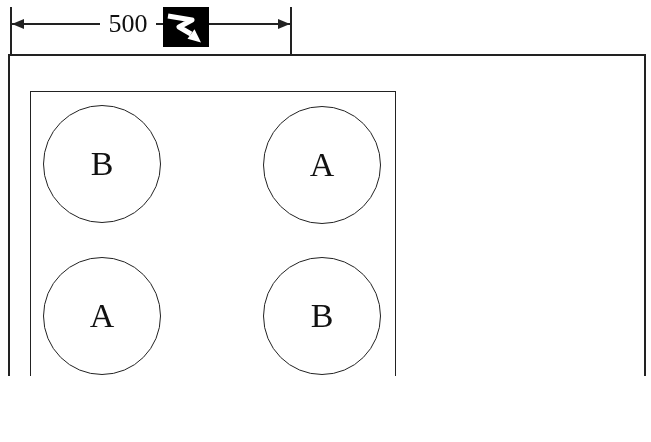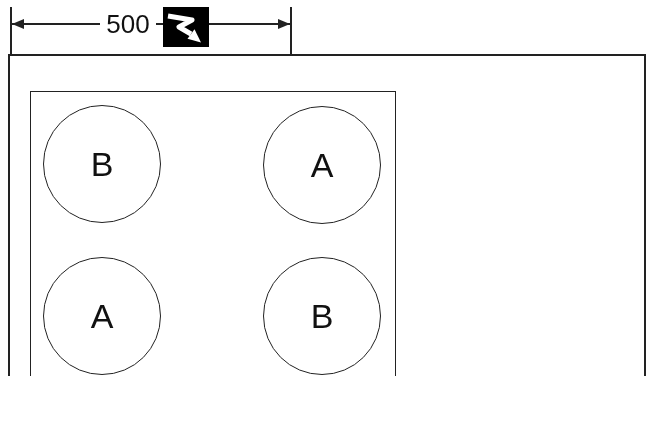--- a/index.html
+++ b/index.html
@@ -4,21 +4,21 @@
 <style>
   :root{
     --line:#222222;
     --bg:#ffffff;
     --icon-bg:#000000;
     --icon-glyph:#ffffff;
   }
   html,body{margin:0;padding:0;background:var(--bg);}
   .canvas{
     position:relative;width:651px;height:376px;background:var(--bg);
-    font-family:Liberation Sans, sans-serif;color:var(--line);
+    font-family:Liberation Serif, serif;color:var(--line);
     overflow:hidden;
   }
   .abs{position:absolute;}
   
   .ext-line{width:2px;background:var(--line);}
   .ext-left{left:10px;top:7px;height:48px;}
   .ext-right{left:290px;top:7px;height:48px;}
   .dim-line{left:12px;top:23px;width:278px;height:2px;background:var(--line);}
   .arrowhead{width:0;height:0;border-top:5px solid transparent;border-bottom:5px solid transparent;}
   .arrow-left{left:12px;top:19px;border-right:12px solid var(--line);}

